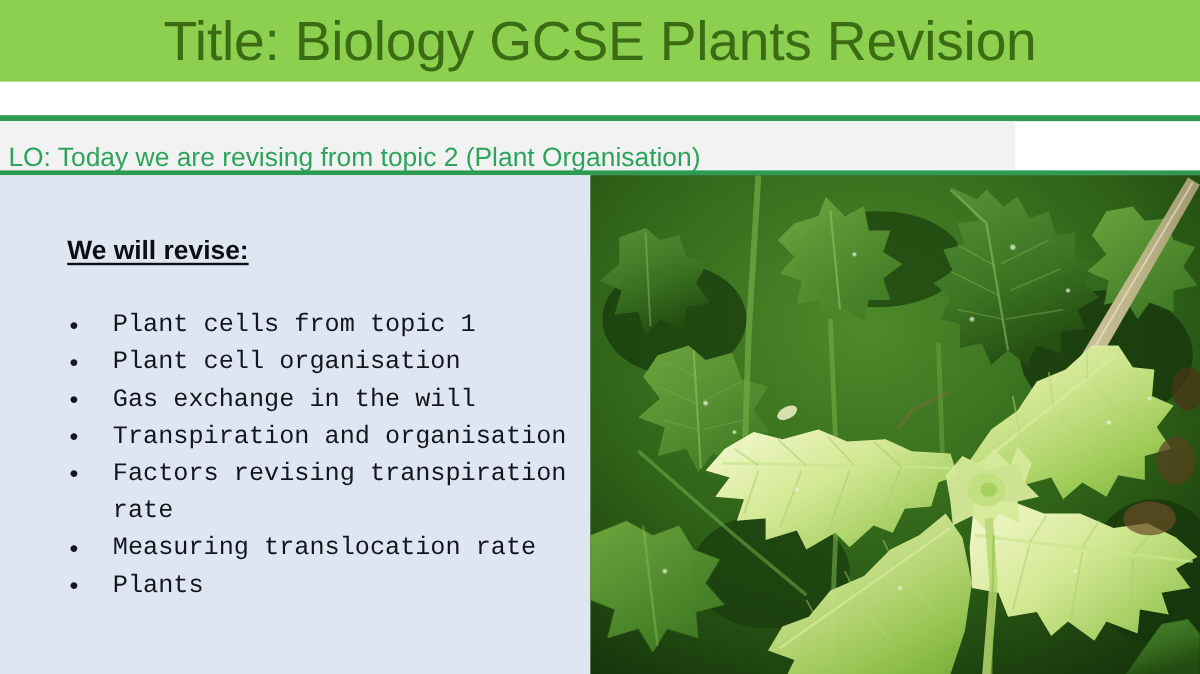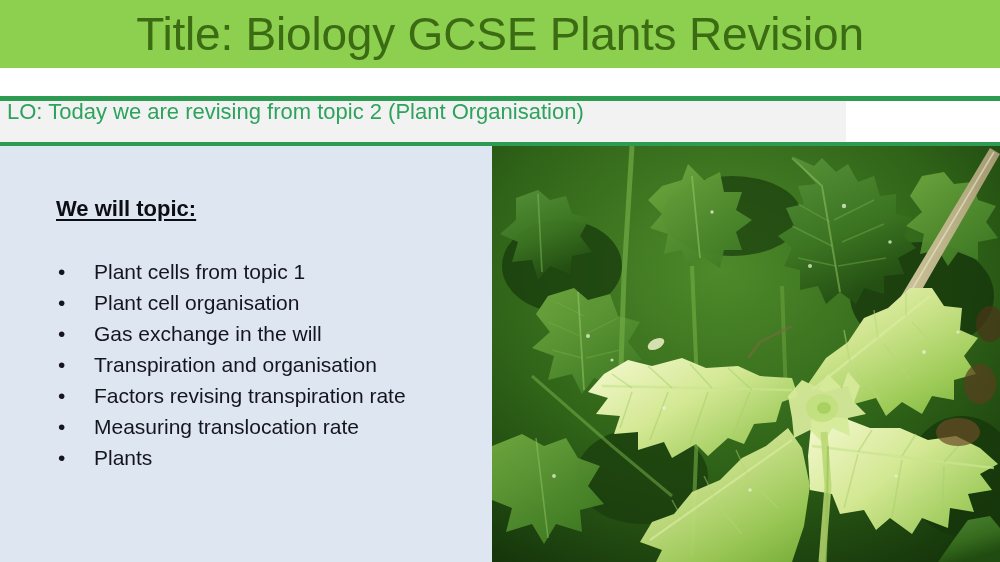--- a/index.html
+++ b/index.html
@@ -24,21 +24,21 @@
   }
   .title-rule {
     position:absolute; left:0; top:96px; width:1000px; height:5px;
     background:#2E9B52;
   }
 
   
   .lo-band {
     position:absolute; left:0; top:101px; width:846px; height:41px;
     background:#F2F2F2;
-    display:flex; align-items:flex-start;
+    display:flex; align-items:flex-end;
   }
   .lo-text {
     font-size:22px; color:#2DA35C; padding-left:7px;
     white-space:nowrap; line-height:1;
   }
   .lo-rule {
     position:absolute; left:0; top:142px; width:1000px; height:4px;
     background:#2E9B52;
   }
 
@@ -67,21 +67,21 @@
   .bullet-item {
     display:flex; align-items:flex-start;
     font-size:21px; color:#15151F; line-height:31px;
     margin-bottom:0;
   }
   .bullet-dot {
     width:42px; flex:0 0 42px; text-align:left;
     font-size:21px; line-height:31px; color:#15151F;
     padding-left:6px;
   }
-  .bullet-label { flex:1; }
+  .bullet-label { flex:1;font-family:Liberation Mono, monospace; }
 
   
   .photo {
     position:absolute; left:492px; top:146px; width:508px; height:416px;
     overflow:hidden; z-index:4;
     background:#2E5C18;
   }
   .photo svg { display:block; width:508px; height:416px; }
 </style>
 </head>
@@ -96,21 +96,21 @@
   </div>
   <div class="title-rule"></div>
 
   <div class="lo-band">
     <div class="lo-text">LO: Today we are revising from topic 2 (Plant Organisation)</div>
   </div>
   <div class="lo-rule"></div>
 
   <div class="content-panel"></div>
 
-  <div class="heading">We will topic:</div>
+  <div class="heading">We will revise:</div>
 
   <ul class="bullet-list">
     <li class="bullet-item">
       <span class="bullet-dot">•</span>
       <span class="bullet-label">Plant cells from topic 1</span>
     </li>
     <li class="bullet-item">
       <span class="bullet-dot">•</span>
       <span class="bullet-label">Plant cell organisation</span>
     </li>

